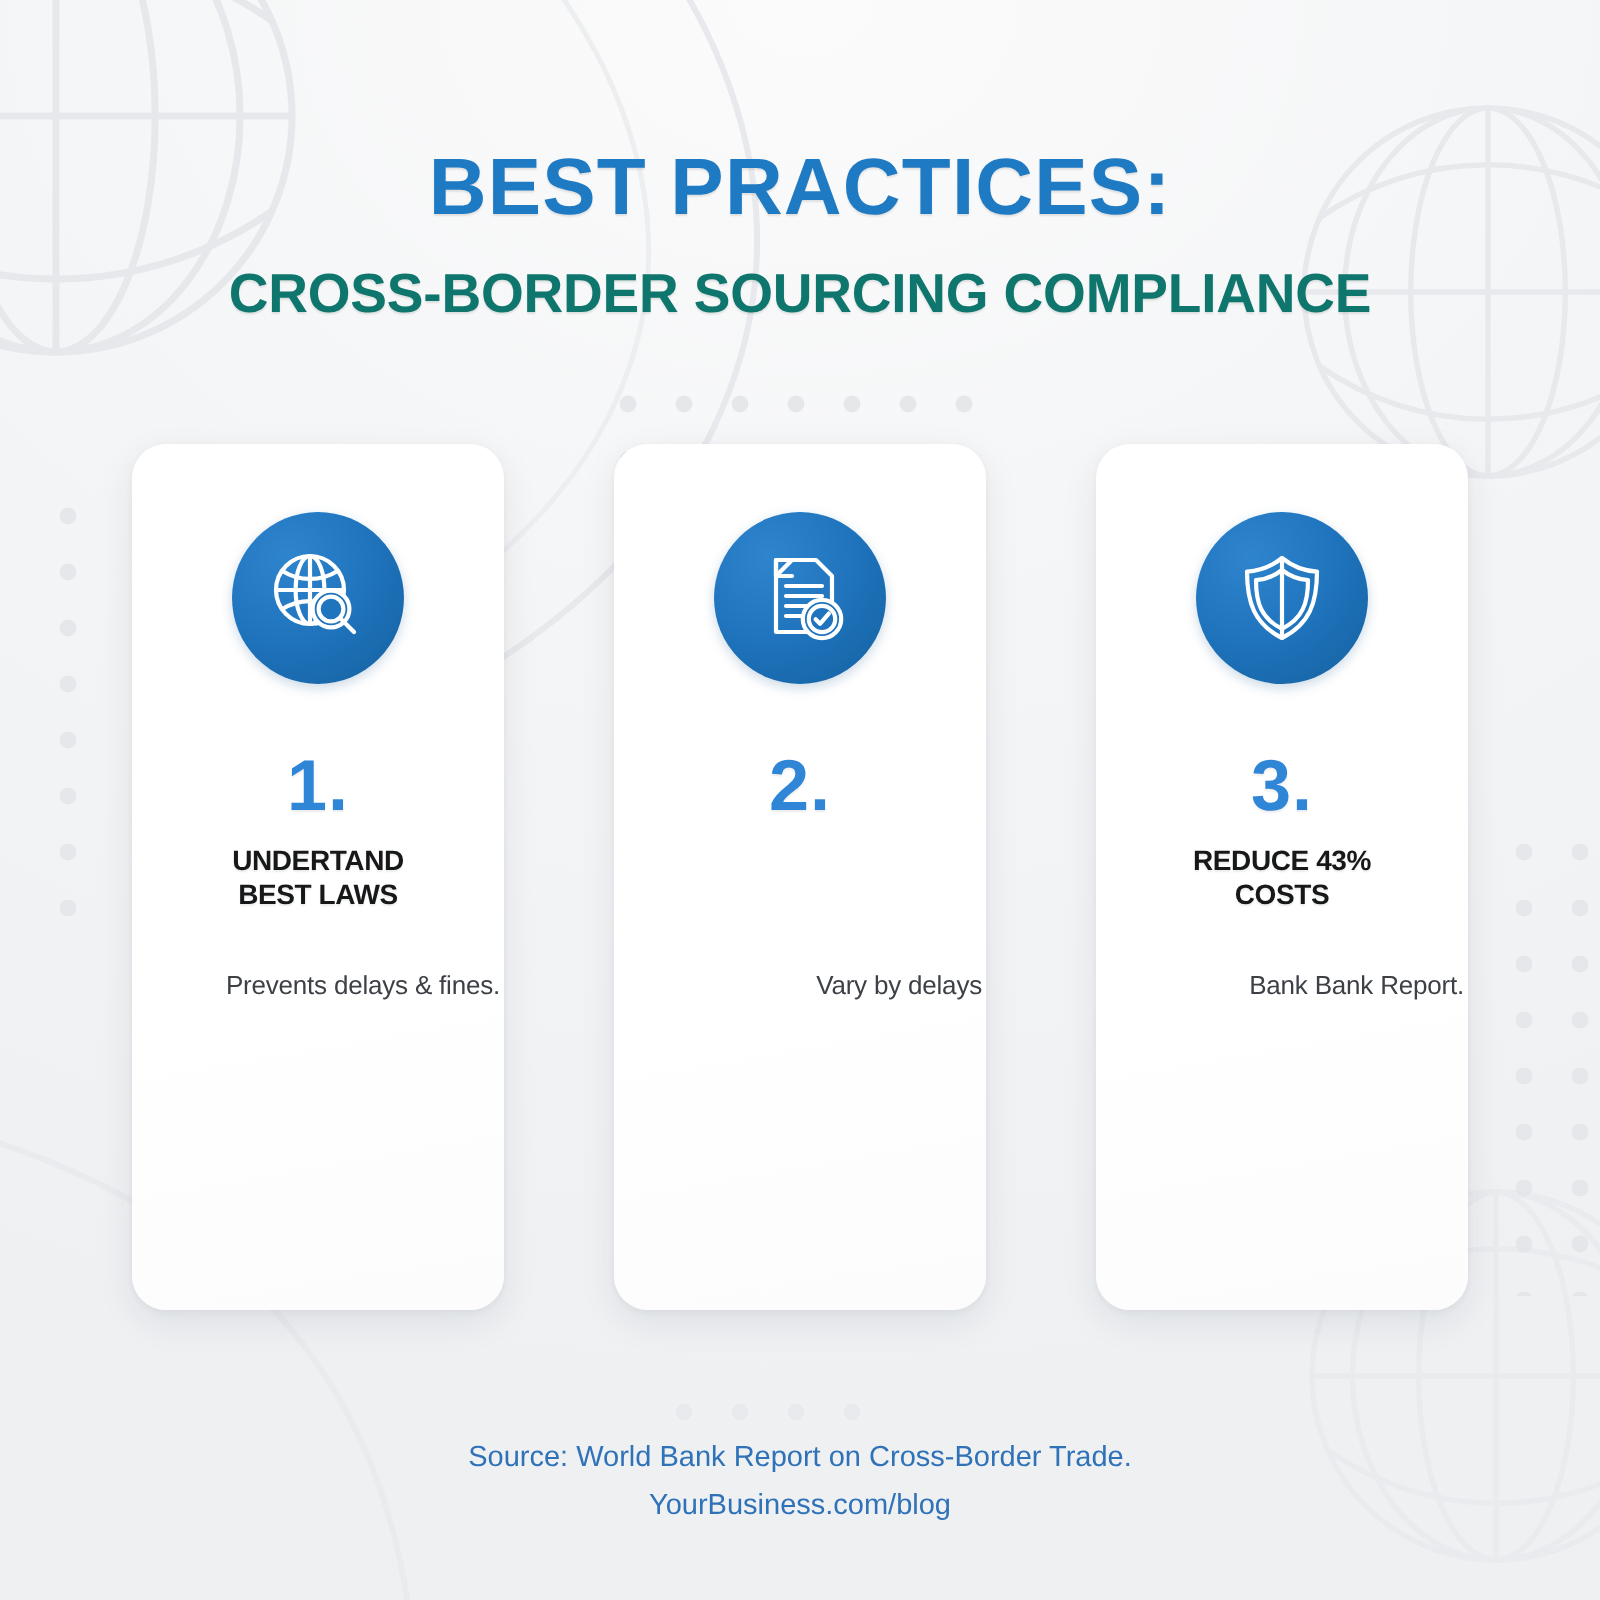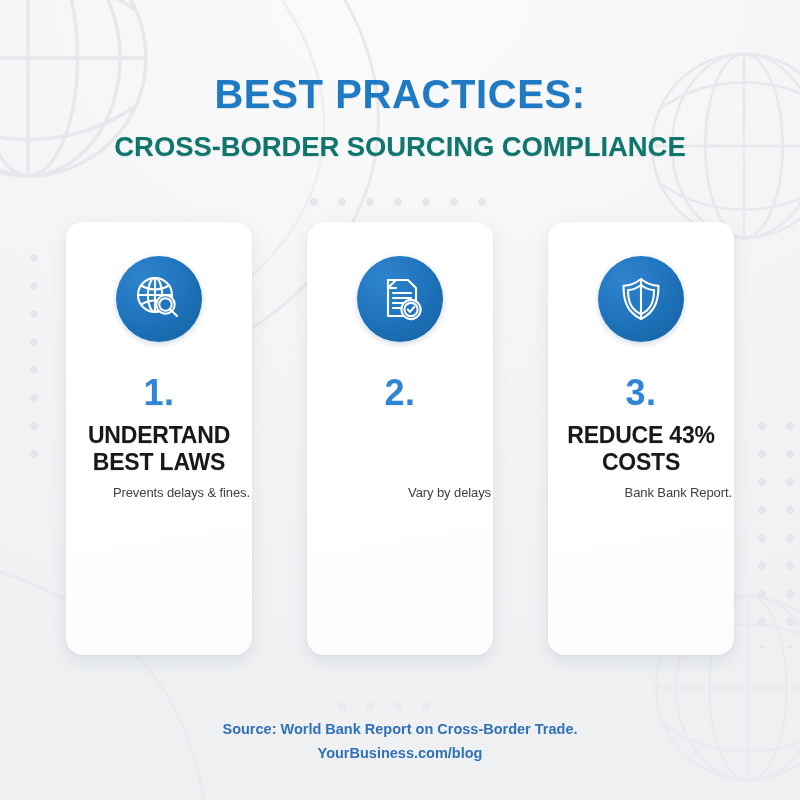--- a/index.html
+++ b/index.html
@@ -58,37 +58,37 @@
   .num {
     position:absolute; left:0; top:150px; width:100%;
     text-align:center;
     font-size:36px; font-weight:bold; color:#2f86d6;
     letter-spacing:0.5px;
     text-shadow:0 1px 1px rgba(0,0,0,.08);
   }
   .headline {
     position:absolute; left:4px; top:200px; width:178px;
     text-align:center;
-    font-size:23px; font-weight:bold; line-height:1.18;
+    font-size:14px; font-weight:bold; line-height:1.18;
     color:#17181a; letter-spacing:-0.2px;
     text-shadow:0 1px 1px rgba(0,0,0,.08);
   }
   .headline .blue { color:#2f86d6; display:block; }
   .headline .dark { color:#17181a; display:block; }
   .sub {
     position:absolute; left:2px; top:263px; width:182px;
     text-align:right;
     font-size:13px; color:#3d4146; letter-spacing:-0.1px;
   }
 
   
   #footer {
     position:absolute; top:718px; left:0; width:800px;
     text-align:center; z-index:5;
-    color:#2f72b8; font-size:14.5px; line-height:1.65;font-weight:bold;
+    color:#2f72b8; font-size:14.5px; line-height:1.65;
   }
   #footer .line2 { display:block; }
 </style>
 </head>
 <body>
 
 <div id="bg-layer"></div>
 
 <svg id="bg-svg" viewBox="0 0 800 800" xmlns="http://www.w3.org/2000/svg">
   <defs>

